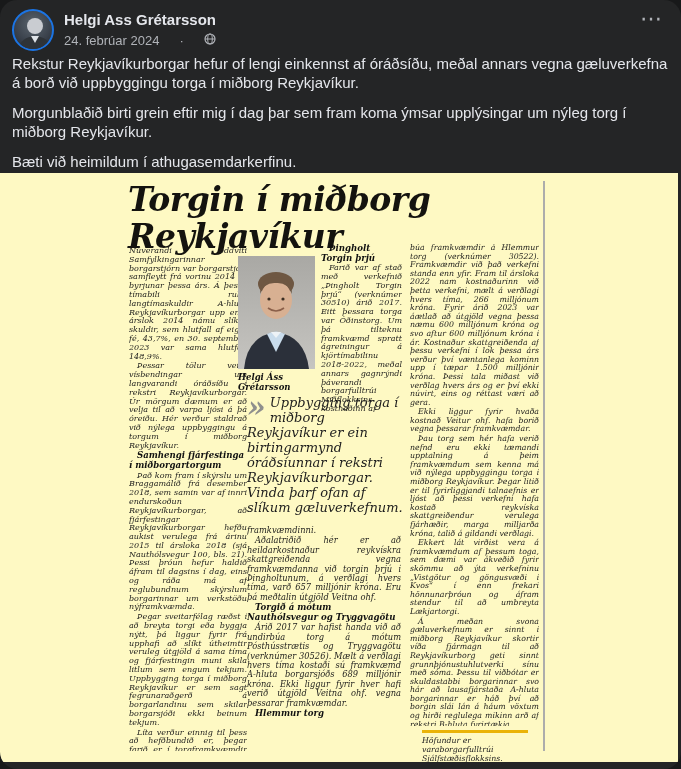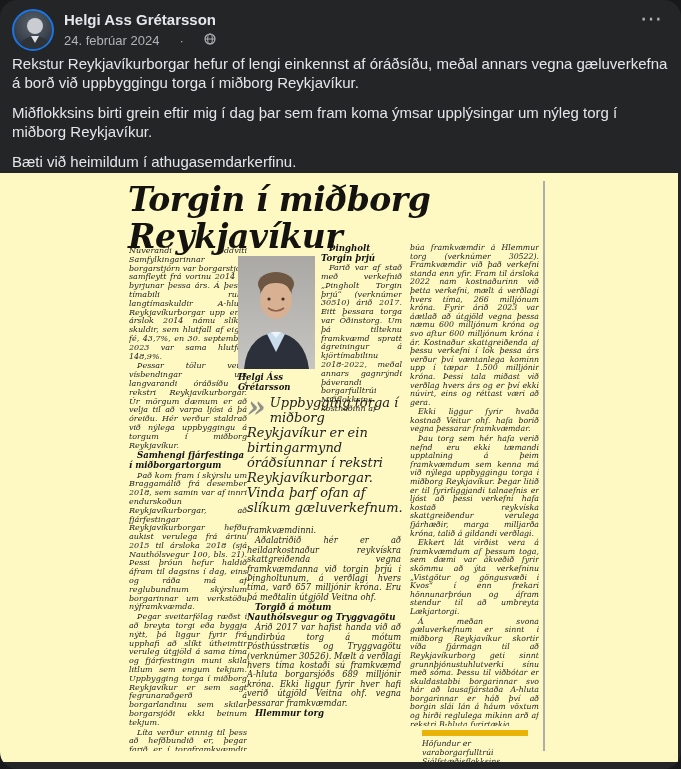--- a/index.html
+++ b/index.html
@@ -53,21 +53,21 @@
     font-size:8.5px; line-height:10px; font-weight:bold; color:#111; white-space:pre-line;
   }
   .pullquote {
     position:absolute; left:247px; top:222px; width:158px; height:92px;
     font-size:13px; line-height:15px; color:#1c1c1c; text-align:left; font-weight:500;
   }
   .qmark { float:left; font-size:30px; line-height:22px; color:#8f8f8d; font-weight:bold; margin:1px 4px 0 0; }
   .vrule { position:absolute; left:543px; top:8px; width:2px; height:570px; background:#adadab; }
   .footnote {
     position:absolute; left:422px; top:557px; width:106px;
-    border-top:6px solid #eab308; padding-top:3px;
+    border-top:3px solid #eab308; padding-top:3px;
     font-size:7.8px; line-height:9.2px; color:#222;
   }
 </style>
 </head>
 <body>
 
 <div id="app">
 
   <div class="fb-header">
     <div class="avatar">
@@ -87,21 +87,21 @@
           <ellipse cx="6" cy="6" rx="2.3" ry="5" fill="none" stroke="#b0b3b8" stroke-width="1"></ellipse>
           <line x1="1" y1="6" x2="11" y2="6" stroke="#b0b3b8" stroke-width="1"></line>
         </svg>
       </span>
     </div>
     <div class="menu-dots">⋯</div>
   </div>
 
   <div class="post-text">
     <p>Rekstur Reykjavíkurborgar hefur of lengi einkennst af óráðsíðu, meðal annars vegna gæluverkefna á borð við uppbyggingu torga í miðborg Reykjavíkur.</p>
-    <p>Miðflokksins birti grein eftir mig í dag þar sem fram koma ýmsar upplýsingar um nýleg torg í miðborg Reykjavíkur.</p>
+    <p>Morgunblaðið birti grein eftir mig í dag þar sem fram koma ýmsar upplýsingar um nýleg torg í miðborg Reykjavíkur.</p>
     <p>Bæti við heimildum í athugasemdarkerfinu.</p>
   </div>
 
   <div class="newspaper">
     <div class="headline">Torgin í miðborg Reykjavíkur</div>
 
     <div class="ncol" id="col1">
       <p class="nind">Núverandi oddviti Samfylkingarinnar í borgarstjórn var borgarstjóri samfleytt frá vorinu 2014 til byrjunar þessa árs. Á þessu tímabili ruku langtímaskuldir A-hluta Reykjavíkurborgar upp en í árslok 2014 námu slíkar skuldir, sem hlutfall af eigin fé, 43,7%, en 30. september 2023 var sama hlutfall 148,9%.</p>
       <p>Þessar tölur veita vísbendingar um langvarandi óráðsíðu í rekstri Reykjavíkurborgar. Úr mörgum dæmum er að velja til að varpa ljósi á þá óreiðu. Hér verður staldrað við nýlega uppbyggingu á torgum í miðborg Reykjavíkur.</p>
       <p class="xhead">Samhengi fjárfestinga í miðborgartorgum</p>

